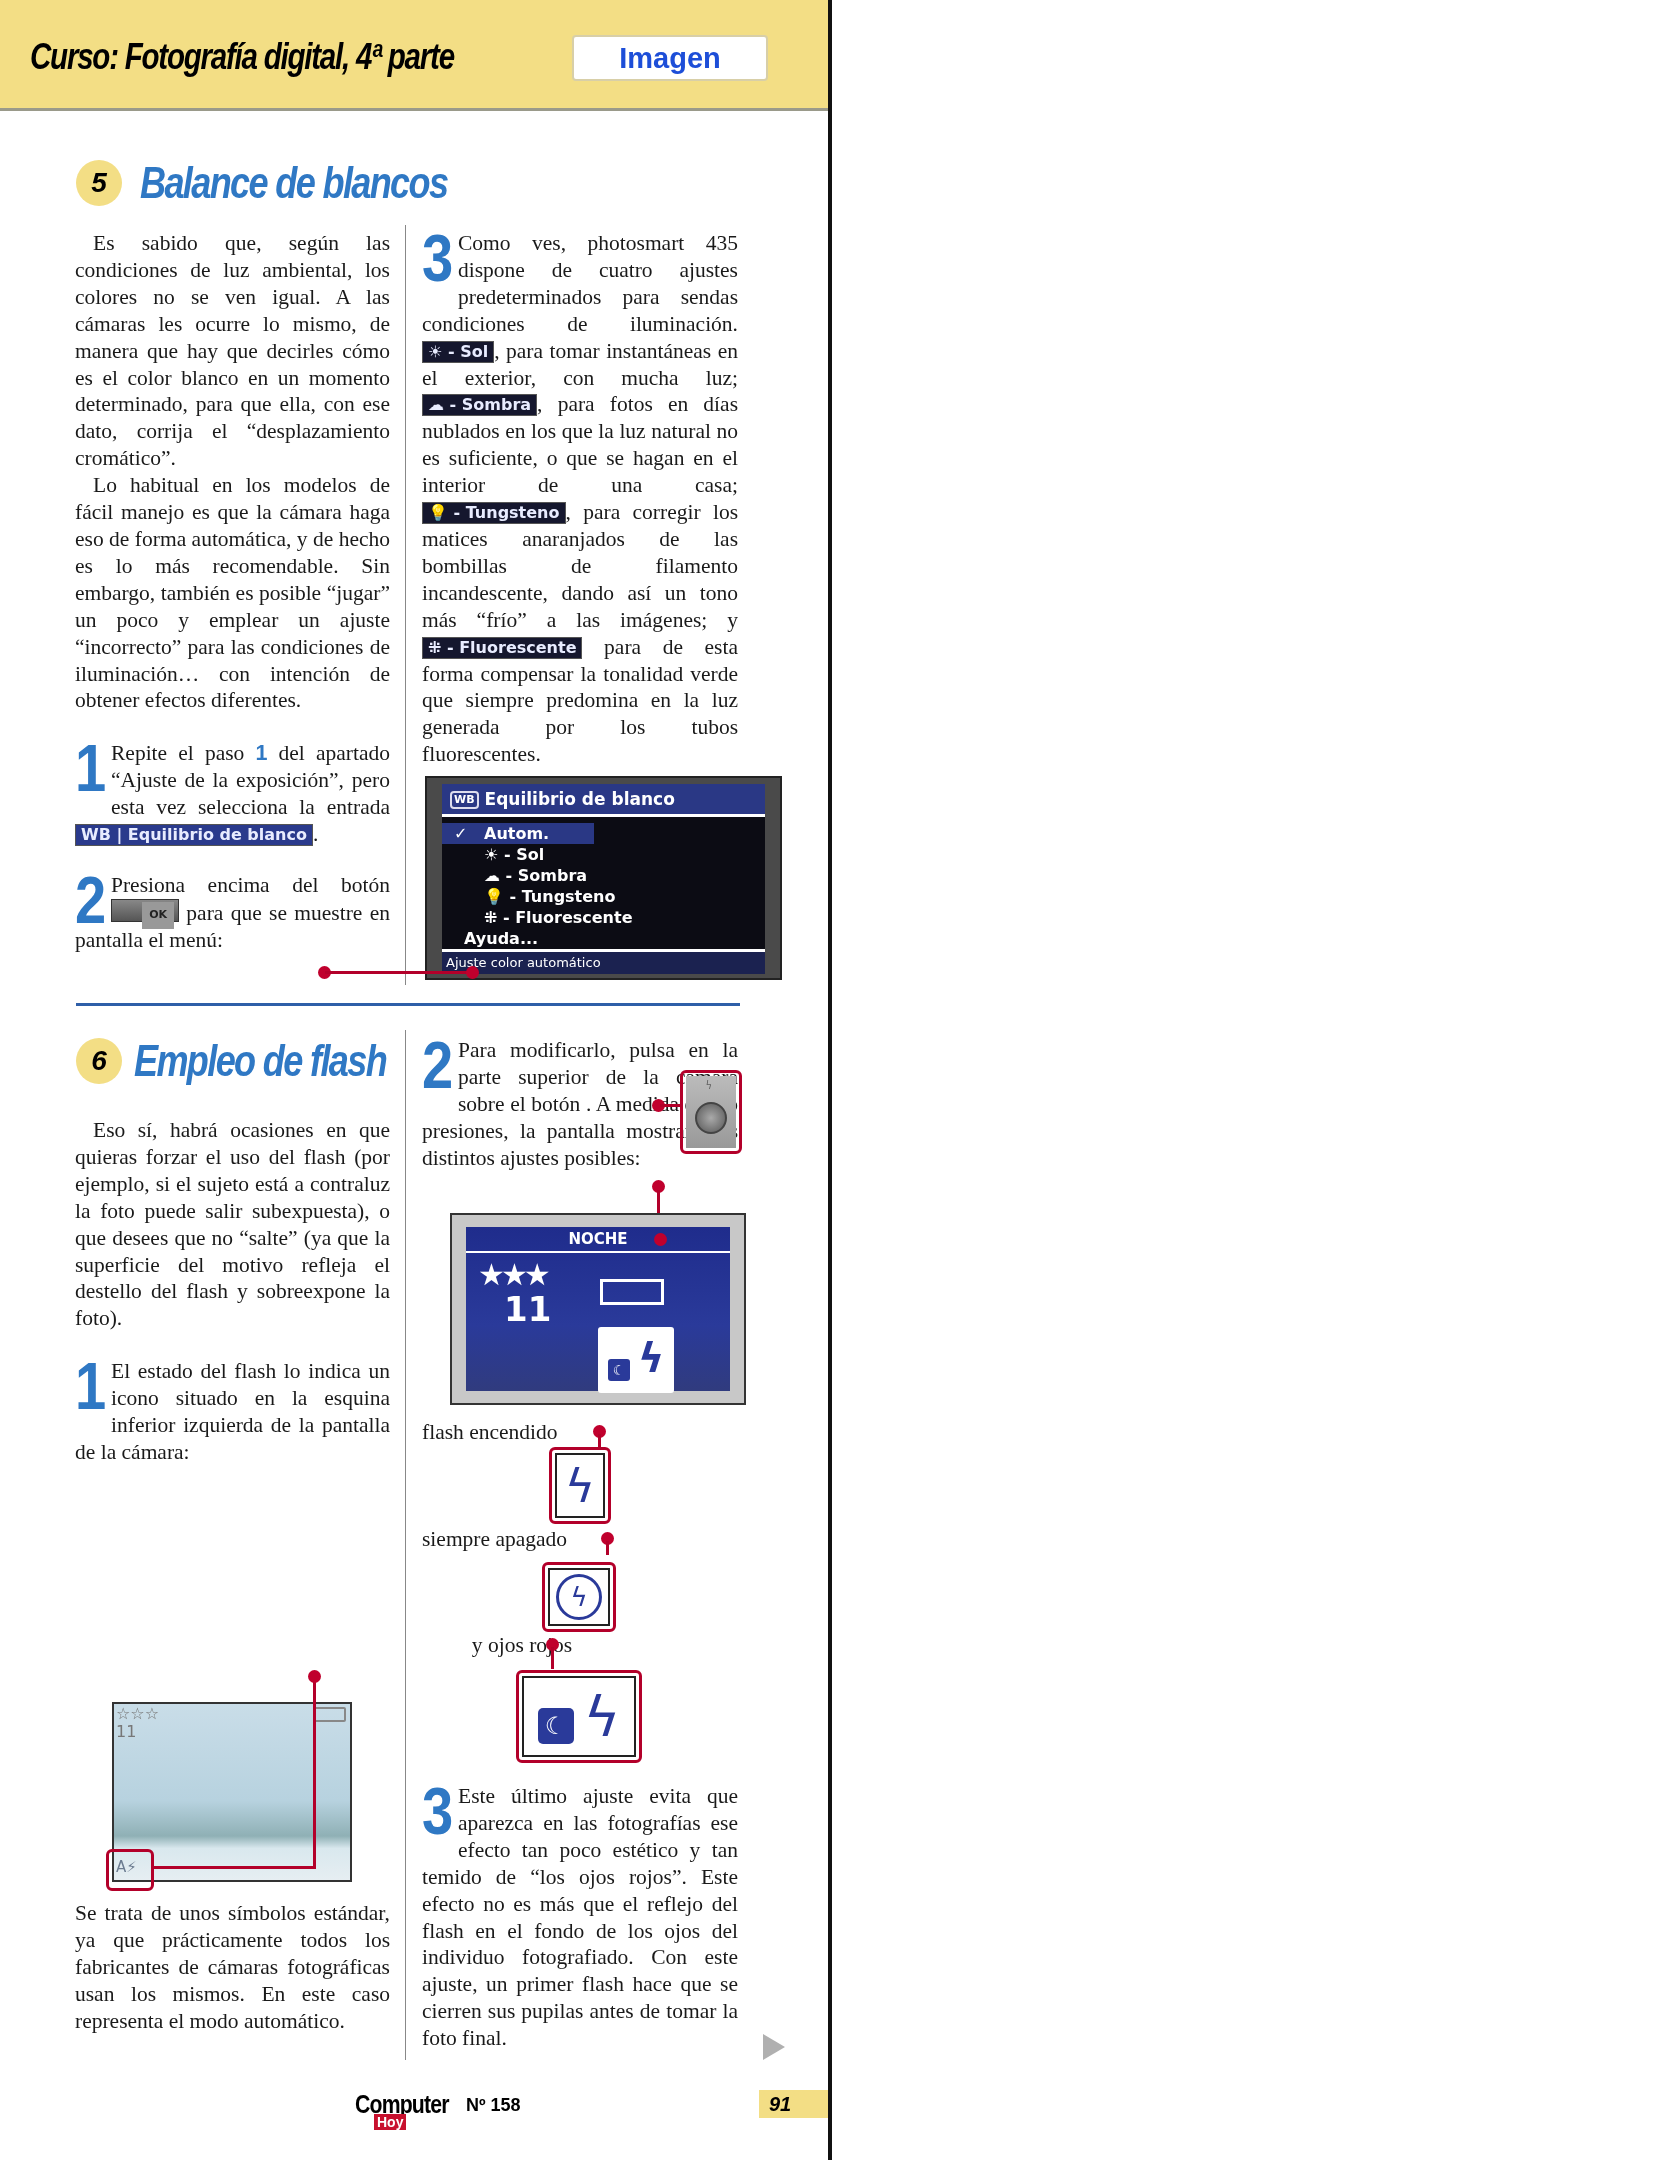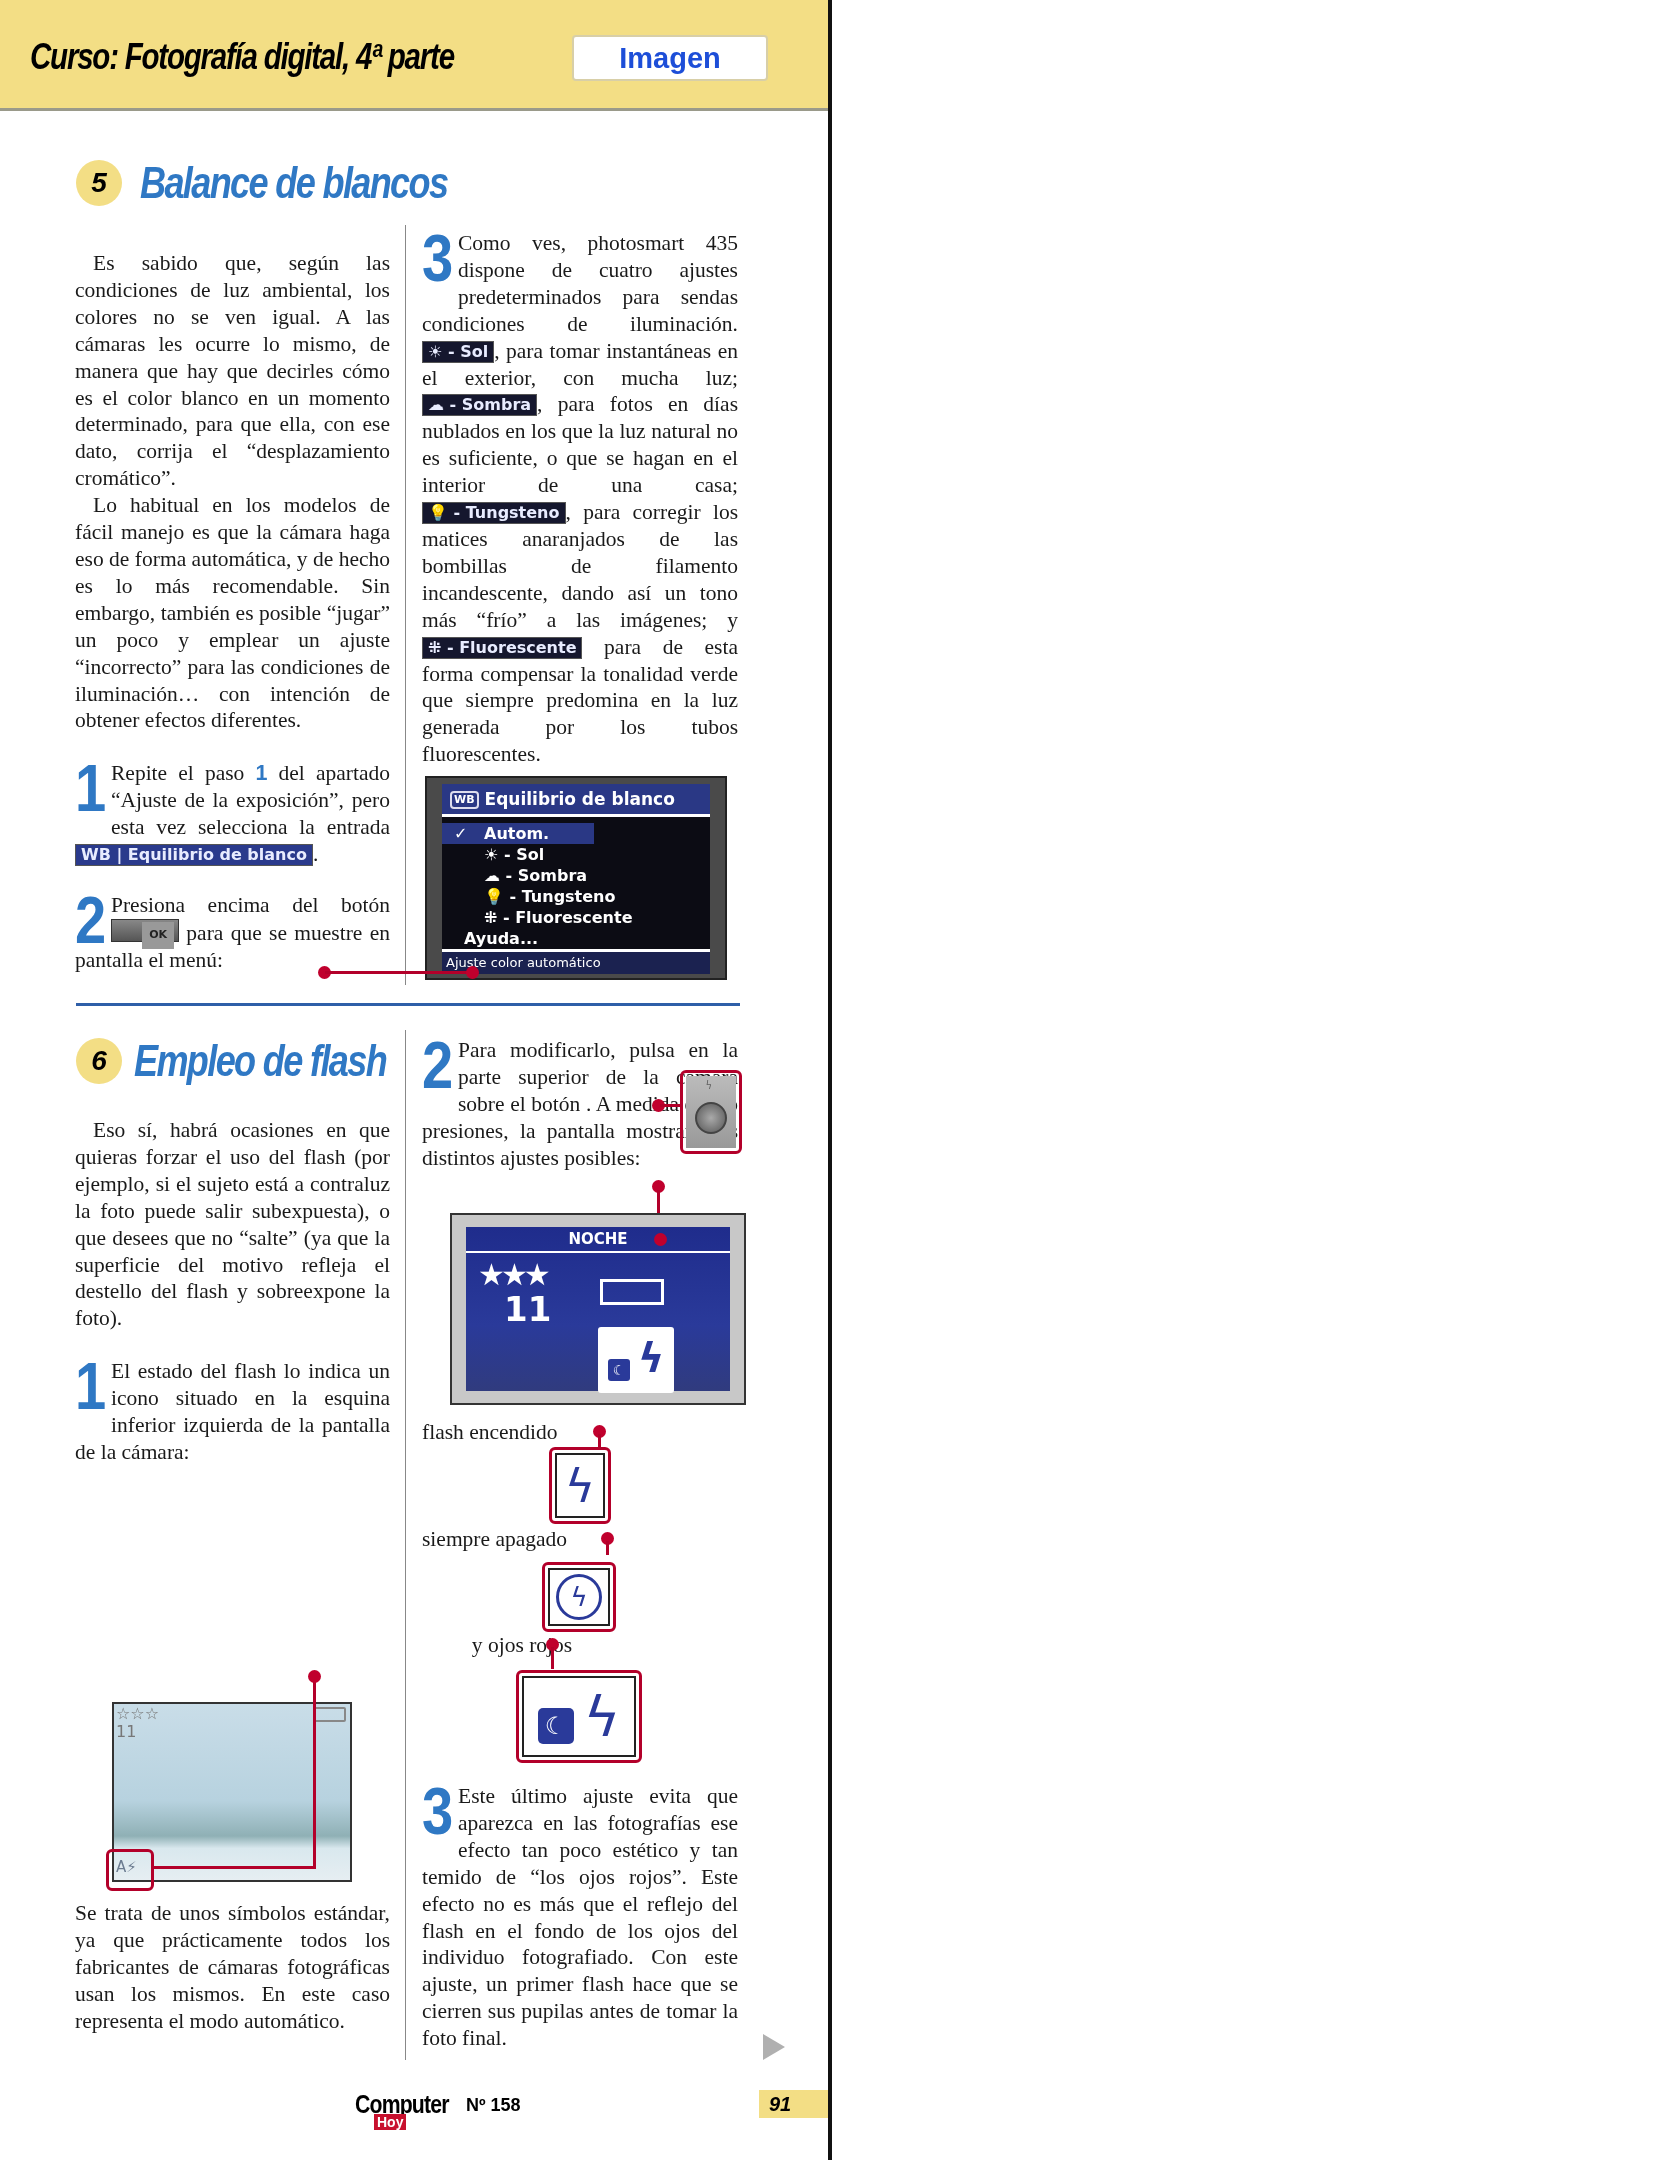--- a/index.html
+++ b/index.html
@@ -19,21 +19,21 @@
   .bignum{float:left;font-family:"Liberation Sans","DejaVu Sans",sans-serif;font-weight:bold;font-size:66px;line-height:52px;color:#2f78c4;margin:2px 4px 0 0;transform:scaleX(0.85);transform-origin:left top;width:32px;}
   .chip{display:inline-block;background:#15172e;color:#e8ecff;font-family:"DejaVu Sans",sans-serif;font-weight:bold;font-size:16px;line-height:20px;padding:0 5px;vertical-align:1px;border:1px solid #555;}
   .chip.wb{background:#2a3a8c;}
   .okbtn{display:inline-block;width:66px;height:21px;background:linear-gradient(#888,#555);vertical-align:-2px;position:relative;border:1px solid #333;}
   .okbtn span{position:absolute;right:4px;top:2px;font-family:"DejaVu Sans",sans-serif;font-weight:bold;font-size:11px;color:#222;background:#999;padding:0 7px;}
   .vdiv{position:absolute;left:405px;width:1px;background:#888;}
   .hdiv{position:absolute;left:76px;top:1003px;width:664px;height:3px;background:#2f5fa8;}
   .redline{position:absolute;background:#b3002a;}
   .reddot{position:absolute;width:13px;height:13px;border-radius:50%;background:#c0002d;}
   .redbox{position:absolute;border:3px solid #b3002a;border-radius:6px;box-sizing:border-box;}
-  .wbscreen{position:absolute;left:425px;top:776px;width:302px;height:204px;background:#4a4a4a;border:2px solid #222;box-sizing:border-box;}
+  .wbscreen{position:absolute;left:425px;top:776px;width:357px;height:204px;background:#4a4a4a;border:2px solid #222;box-sizing:border-box;}
   .wbscreen .inner{position:absolute;left:15px;top:6px;right:15px;bottom:4px;background:#0c0c14;font-family:"DejaVu Sans",sans-serif;font-weight:bold;color:#fff;}
   .wbscreen .ttl{background:#2a3885;height:30px;line-height:30px;font-size:17px;padding-left:8px;border-bottom:3px solid #fff;}
   .wbscreen .wbico{display:inline-block;border:2px solid #dde;border-radius:4px;font-size:11px;line-height:14px;padding:0 2px;margin-right:6px;vertical-align:2px;}
   .wbscreen .item{font-size:16px;line-height:21px;padding-left:42px;position:relative;}
   .wbscreen .item.sel{background:#2a3885;width:110px;padding-left:42px;}
   .wbscreen .check{position:absolute;left:12px;}
   .wbscreen .foot{position:absolute;left:0;right:0;bottom:0;height:22px;border-top:3px solid #fff;background:#1b2250;font-size:13px;line-height:22px;padding-left:4px;font-weight:normal;}
   .lcdshot{position:absolute;left:112px;top:1702px;width:240px;height:180px;background:linear-gradient(#c9dde8,#b7d2df 55%,#8fb0b5 75%,#d9e8ee 82%,#e6eef2);border:2px solid #333;box-sizing:border-box;}
   .nightscreen{position:absolute;left:450px;top:1213px;width:296px;height:192px;background:#c8c8c8;border:2px solid #333;box-sizing:border-box;}
   .nightscreen .inner{position:absolute;left:14px;top:12px;right:14px;bottom:12px;background:linear-gradient(#1f2c8c,#2a3a9a 60%,#303b7e);font-family:"DejaVu Sans",sans-serif;font-weight:bold;color:#fff;}
@@ -52,21 +52,21 @@
   <div class="header">
     <div class="header-title">Curso: Fotografía digital, 4ª parte</div>
     <div class="header-tag">Imagen</div>
   </div>
 
   <div class="sec-head" style="left:76px;top:158px;">
     <div class="sec-num">5</div>
     <div class="sec-title">Balance de blancos</div>
   </div>
 
-  <div class="col" style="left:75px;top:230px;width:315px;margin-top:20px;">
+  <div class="col" style="left:75px;top:230px;width:315px;">
     <p>Es sabido que, según las condiciones de luz ambiental, los colores no se ven igual. A las cámaras les ocurre lo mismo, de manera que hay que decirles cómo es el color blanco en un momento determinado, para que ella, con ese dato, corrija el “desplazamiento cromático”.</p>
     <p>Lo habitual en los modelos de fácil manejo es que la cámara haga eso de forma automática, y de hecho es lo más recomendable. Sin embargo, también es posible “jugar” un poco y emplear un ajuste “incorrecto” para las condiciones de iluminación… con intención de obtener efectos diferentes.</p>
 
     <div class="step" style="margin-top:26px;">
       <span class="bignum">1</span>
       <span>Repite el paso </span><span style="color:#2f78c4;font-family:'Liberation Sans',sans-serif;font-weight:bold;">1</span><span> del apartado “Ajuste de la exposición”, pero esta vez selecciona la entrada </span><span class="chip wb">WB | Equilibrio de blanco</span><span>.</span>
     </div>
 
     <div class="step" style="margin-top:24px;">
       <span class="bignum">2</span>

